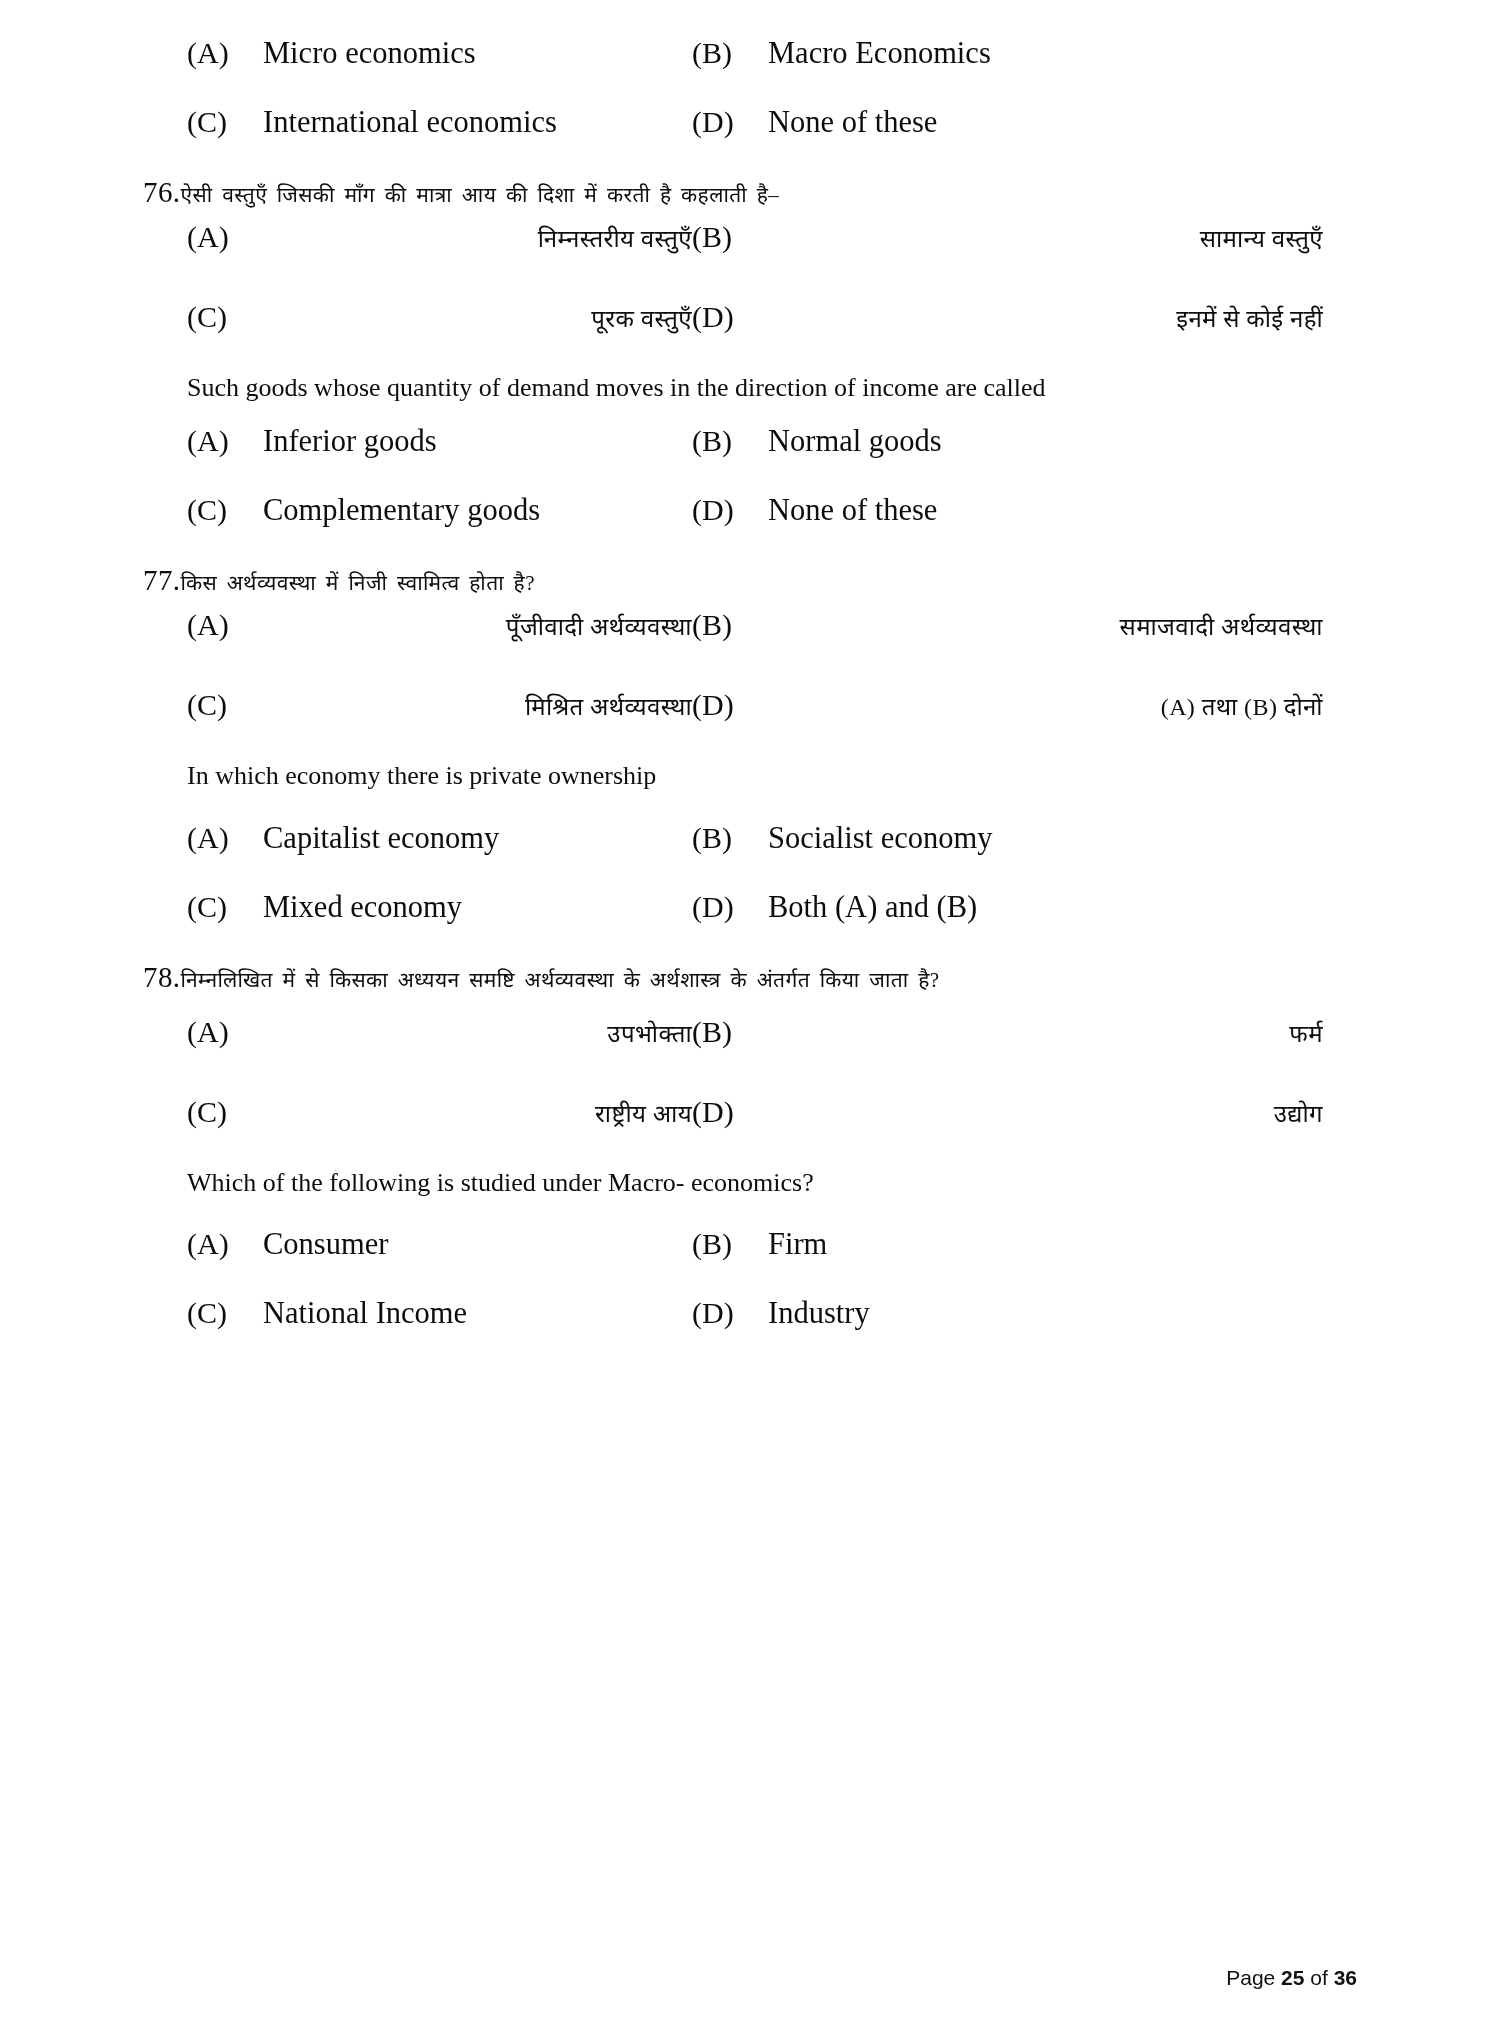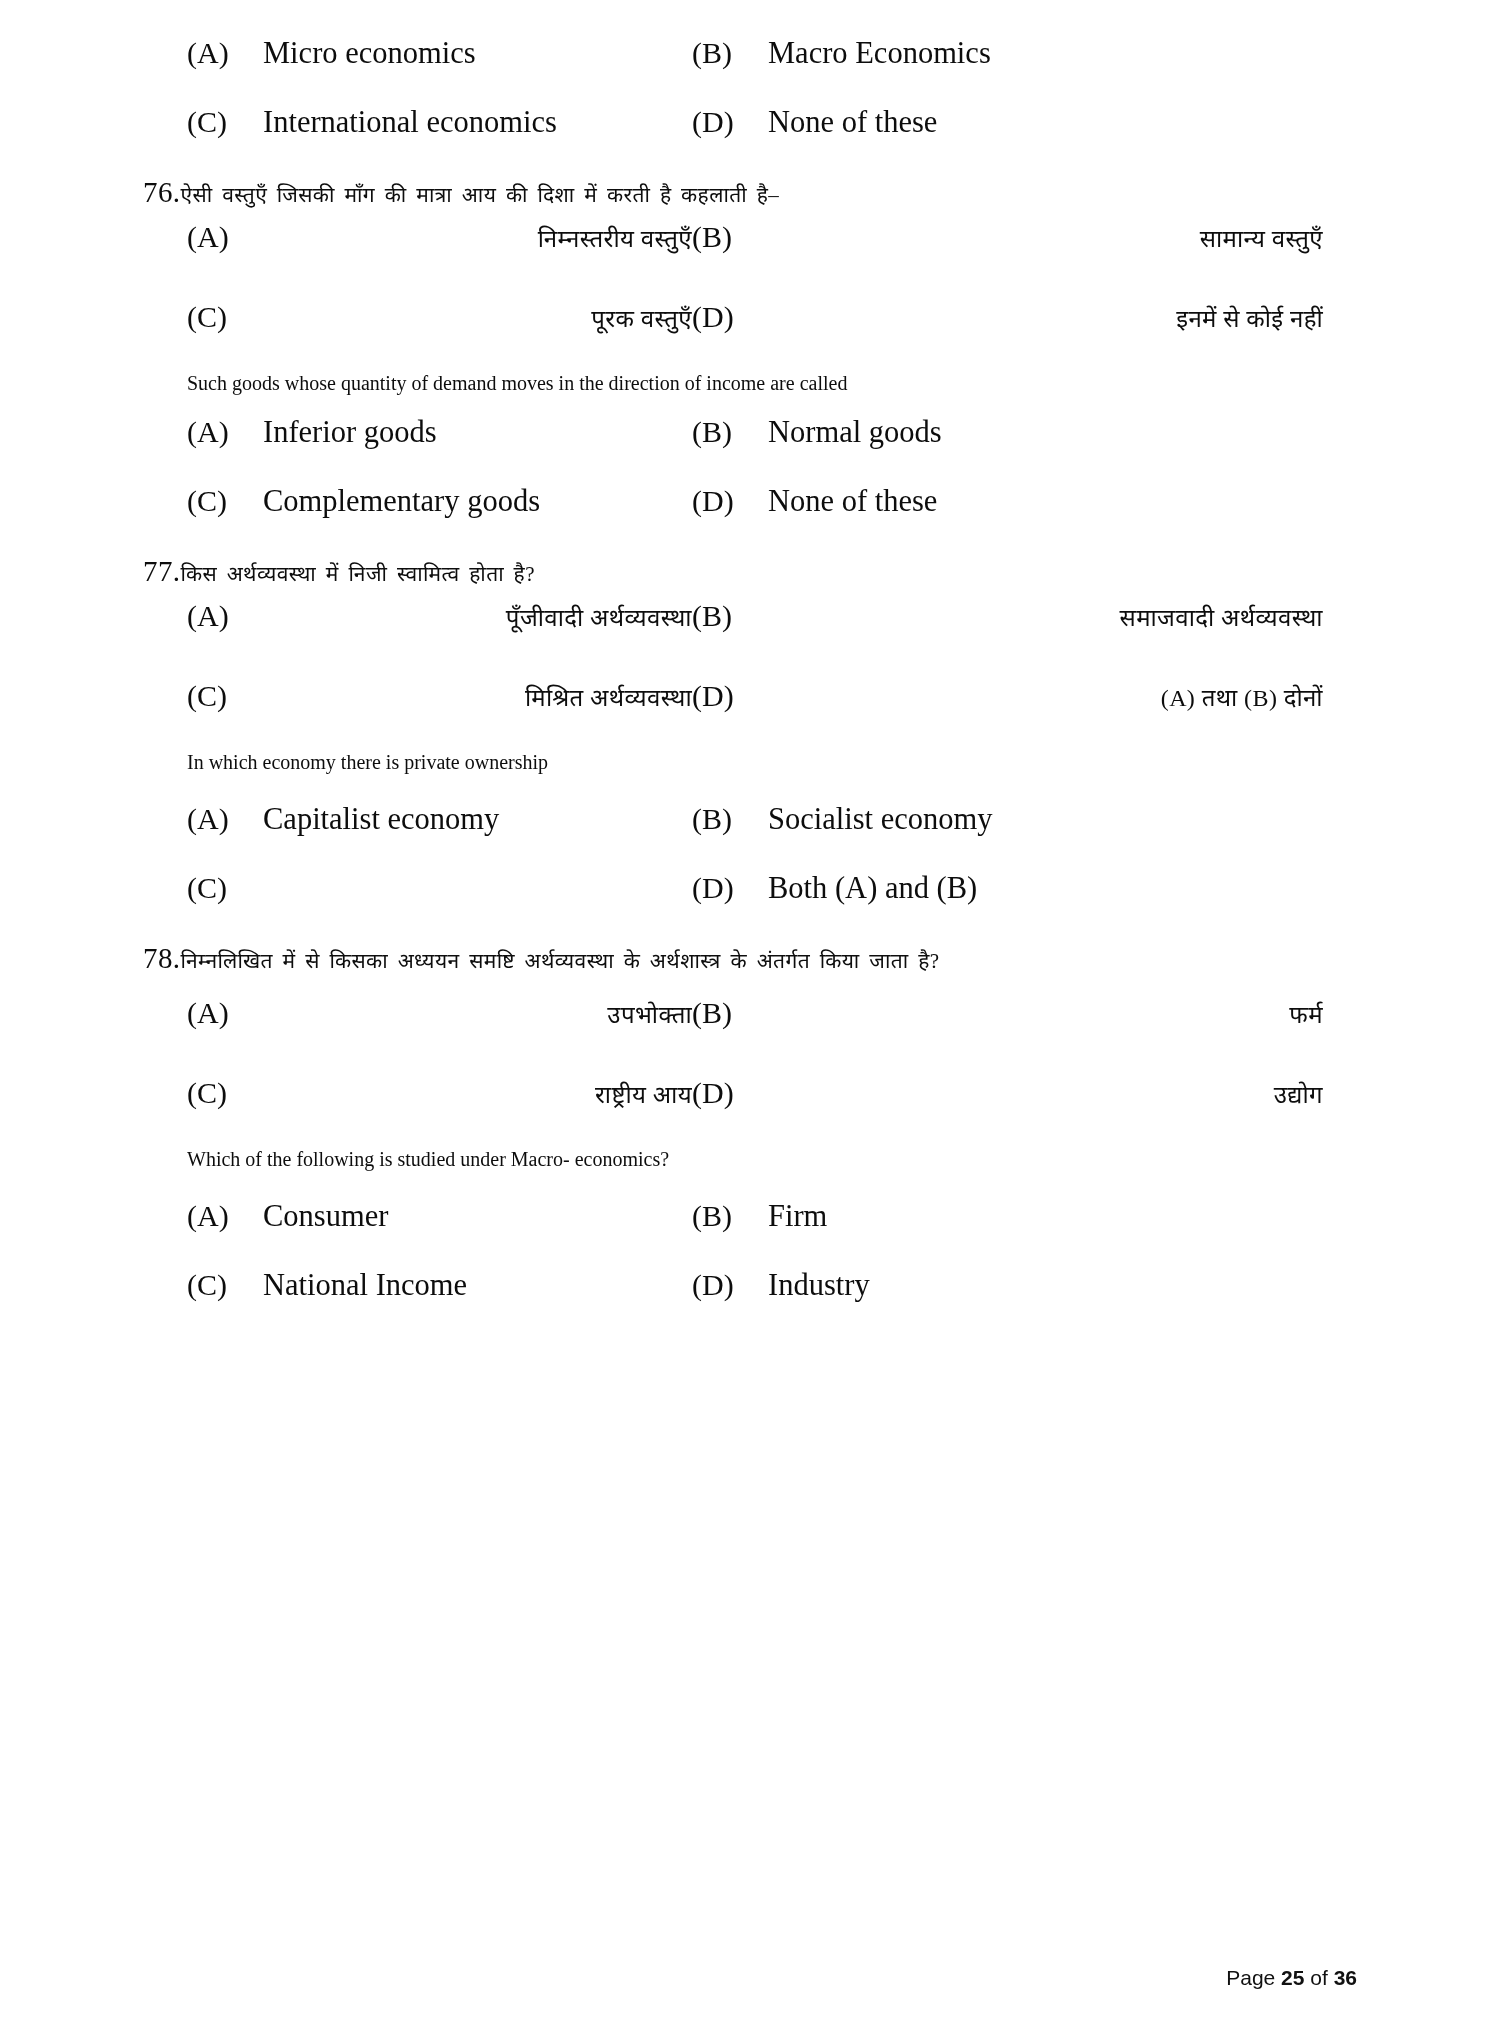--- a/index.html
+++ b/index.html
@@ -55,21 +55,21 @@
   }
   .stem-hi {
     font-size: 29px;
     line-height: 1.52;
     letter-spacing: 0.4px;
     word-spacing: 4px;
     margin-top: 21px;
   }
   .stem-en {
     margin-left: 44px;
-    font-size: 20px;
+    font-size: 26px;
     line-height: 1.55;
   }
   .stem-en.wide {
     width: 1090px;
     text-align: justify;
   }
   .opt-row {
     display: flex;
     align-items: baseline;
   }
@@ -246,20 +246,21 @@
             <span class="opt-val en">Capitalist economy</span>
           </div>
           <div class="opt right">
             <span class="opt-key">(B)</span>
             <span class="opt-val en">Socialist economy</span>
           </div>
         </div>
         <div class="opt-row en-row last">
           <div class="opt left">
             <span class="opt-key">(C)</span>
+            <span class="opt-val en">Mixed economy</span>
           </div>
           <div class="opt right">
             <span class="opt-key">(D)</span>
             <span class="opt-val en">Both (A) and (B)</span>
           </div>
         </div>
       </div>
     </div>
 
     <div>

